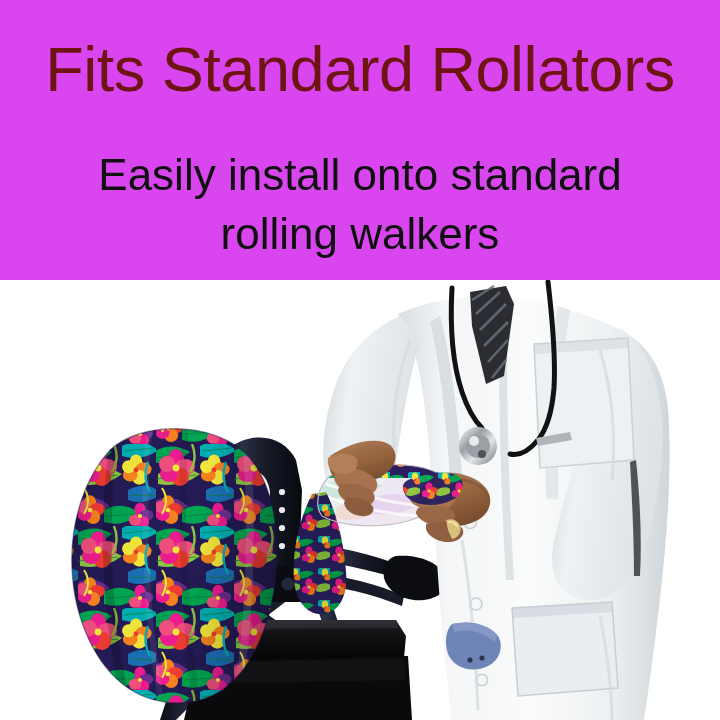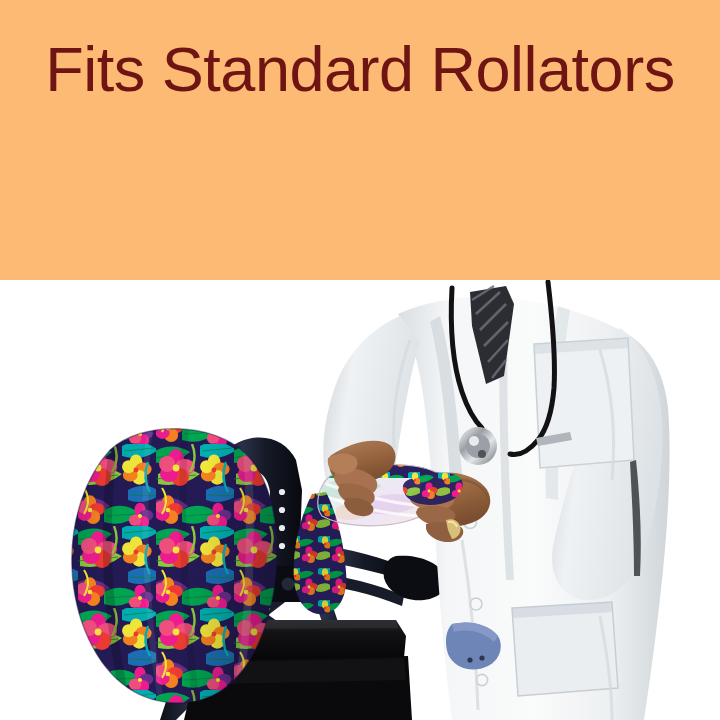--- a/index.html
+++ b/index.html
@@ -7,21 +7,21 @@
     padding: 0;
     background: #ffffff;
   }
   body {
     font-family: "Liberation Sans", sans-serif;
   }
   .page {
     position: relative;
     width: 720px;
     height: 720px;
-    background: #fdba74;
+    background: #d946ef;
     overflow: hidden;
   }
 
   
   .headline {
     position: absolute;
     left: 0;
     top: 38px;
     width: 720px;
     text-align: center;
@@ -57,20 +57,24 @@
   }
   .photo svg { display: block; }
 </style>
 </head>
 <body>
 
 <div class="page">
 
   <div class="headline">Fits Standard Rollators</div>
 
+  <div class="subhead">
+    <span class="subhead-line">Easily install onto standard</span>
+    <span class="subhead-line">rolling walkers</span>
+  </div>
 
   <div class="photo">
     <svg width="720" height="440" viewBox="0 0 720 440" xmlns="http://www.w3.org/2000/svg">
       <defs>
 
         <linearGradient id="coatG" x1="0" y1="0" x2="1" y2="0">
           <stop offset="0%" stop-color="#D9DEE2"></stop>
           <stop offset="18%" stop-color="#F4F6F7"></stop>
           <stop offset="50%" stop-color="#FAFBFB"></stop>
           <stop offset="78%" stop-color="#EDF0F2"></stop>

